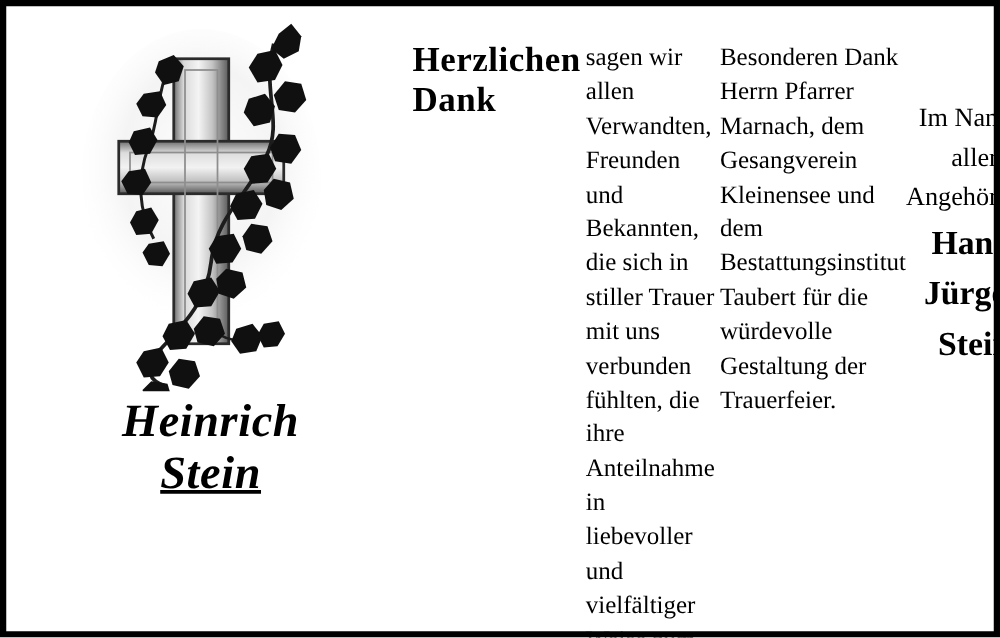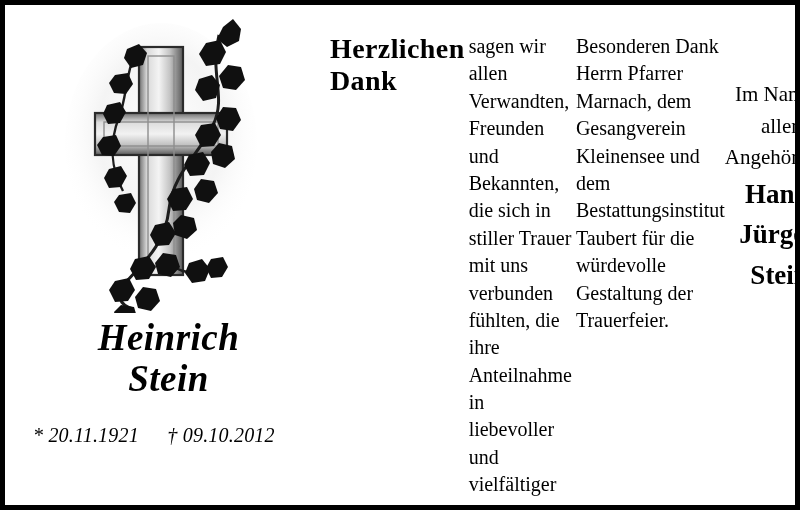--- a/index.html
+++ b/index.html
@@ -55,20 +55,21 @@
     font-style: italic;
     font-weight: bold;
     font-size: 37px;
     line-height: 1.12;
     letter-spacing: 0.5px;
     margin-top: 4px;
     padding-left: 6px;
   }
   .deceased-name .line2 {
     display: block;
+    text-decoration: underline;
   }
   .dates {
     margin-top: 24px;
     padding-left: 10px;
     font-style: italic;
     font-size: 20px;
     letter-spacing: 0.2px;
     white-space: nowrap;
   }
   .dates .gap {
@@ -188,27 +189,20 @@
             <path d="M96 182 l12 -2 5 10 -6 10 -11 -1 -5 -10 z"></path>
           </g>
         </svg>
       </div>
 
       <div class="deceased-name">
         <span>Heinrich</span>
         <span class="line2">Stein</span>
       </div>
 
-      <div class="dates">
-        <span>*</span>
-        <span>20.11.1921</span>
-        <span class="gap"></span>
-        <span>†</span>
-        <span>09.10.2012</span>
-      </div>
 
     </div>
 
     <div class="right-col">
 
       <div class="headline">Herzlichen Dank</div>
 
       <p class="para">sagen wir allen Verwandten, Freunden und Bekannten, die sich in stiller Trauer mit uns verbunden fühlten, die ihre Anteilnahme in liebevoller und vielfältiger Weise zum Ausdruck brachten und gemeinsam mit uns Abschied nahmen.</p>
       <p class="para">Besonderen Dank Herrn Pfarrer Marnach, dem Gesangverein Kleinensee und dem Bestattungsinstitut Taubert für die würdevolle Gestaltung der Trauerfeier.</p>
 

